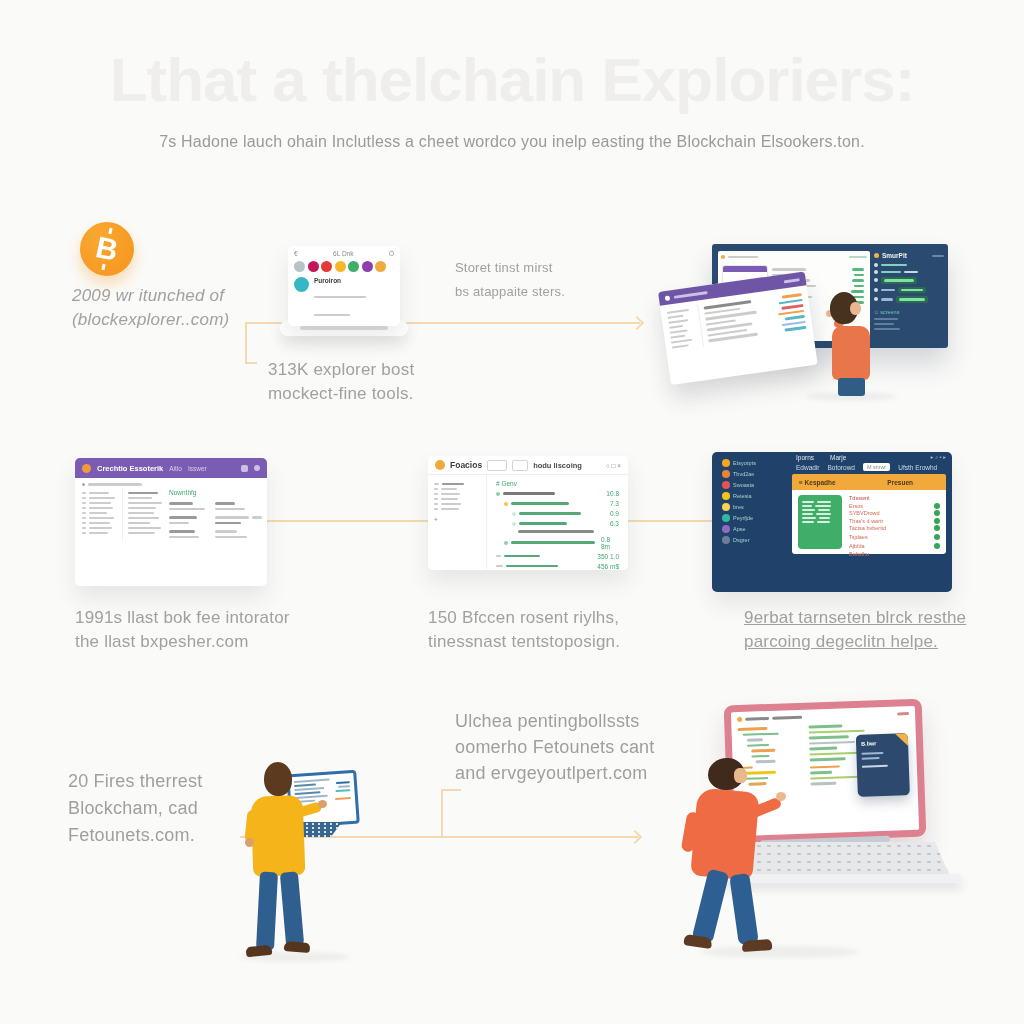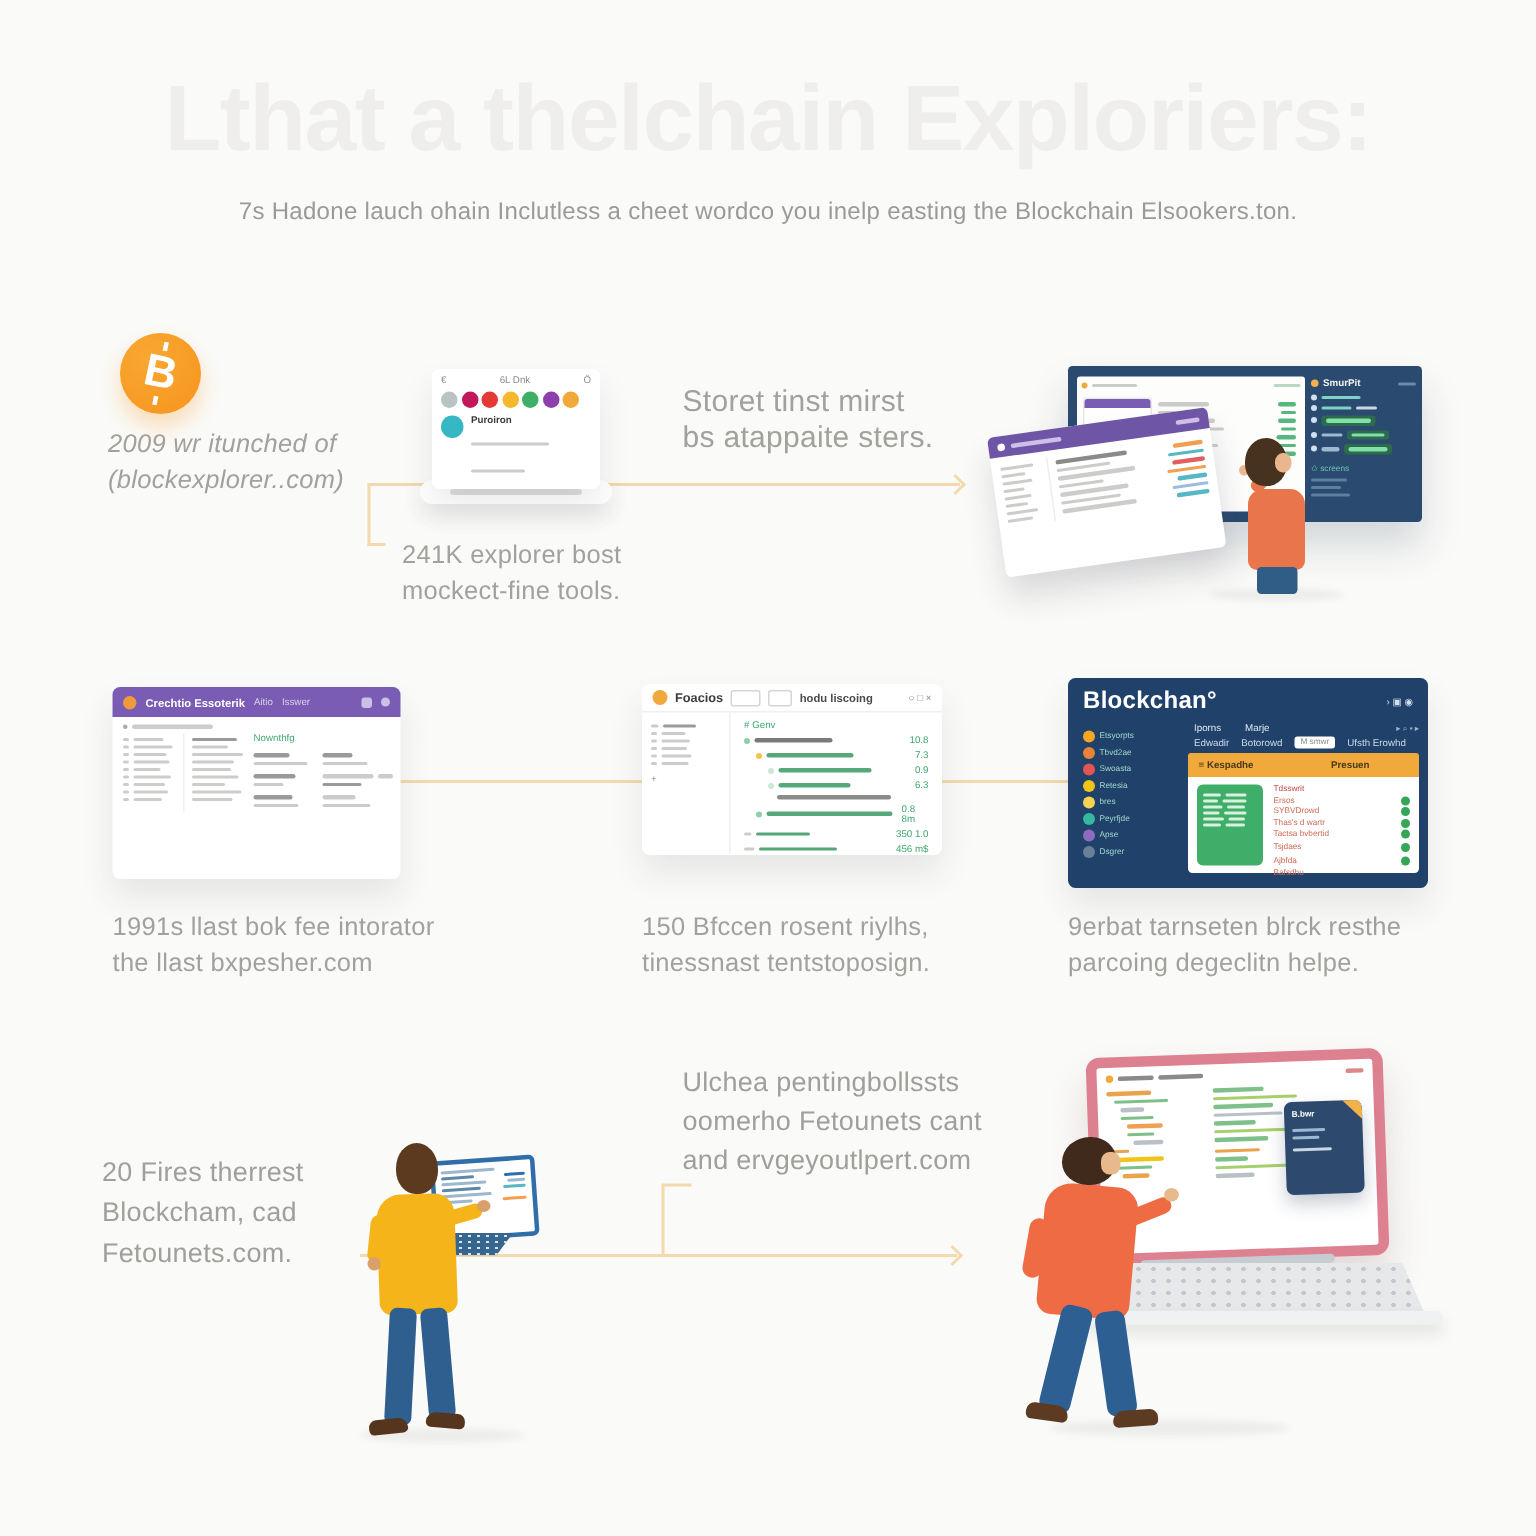--- a/index.html
+++ b/index.html
@@ -83,26 +83,26 @@
     <div class="r" style="gap:5px;margin-top:5px;align-items:flex-start;">
       <span class="dot" style="width:15px;height:15px;background:#35b8c4;"></span>
       <span>
         <span class="t6" style="display:block;font-weight:700;color:#3a3a38;">Puroiron</span>
         <span class="bar" style="width:52px;height:2px;margin-top:2px;"></span>
         <span class="bar" style="width:36px;height:2px;"></span>
       </span>
     </div>
   </div>
 
-  <div class="cap" style="left:455px;top:256px;font-size:20px;">
+  <div class="cap" style="left:455px;top:256px;font-size:13px;">
     <div>Storet tinst mirst</div>
     <div>bs atappaite sters.</div>
   </div>
   <div class="cap" style="left:268px;top:358px;">
-    <div>241K explorer bost</div>
+    <div>313K explorer bost</div>
     <div>mockect-fine tools.</div>
   </div>
 
   <div class="abs" style="left:712px;top:244px;width:236px;height:104px;background:#2b4a70;border-radius:3px;
        box-shadow:0 16px 26px rgba(40,60,90,.18);z-index:1;">
 
     <div class="abs" style="left:6px;top:7px;width:152px;height:90px;background:#fdfdfc;border-radius:2px;padding:3px;box-sizing:border-box;">
       <div class="r" style="margin:1px 0 3px 0;">
           <span class="dot" style="width:4px;height:4px;background:#f2a93b;"></span>
         <span class="bar" style="width:30px;height:2.5px;"></span>
@@ -505,25 +505,20 @@
             <span class="bar" style="width:7px;height:2.5px;"></span>
             <span class="bar" style="width:52px;height:2.5px;background:#57a878;"></span>
             <span class="grow"></span>
             <span class="t6" style="color:#3da86e;">456   m$</span>
           </div>
       </div>
     </div>
   </div>
 
   <div class="card" style="left:712px;top:452px;width:240px;height:140px;background:#20426a;">
-    <div style="display:flex;align-items:center;padding:7px 10px 3px 10px;">
-      <span style="font-size:16px;font-weight:800;color:#fff;letter-spacing:.2px;">Blockchan°</span>
-      <span class="grow"></span>
-      <span class="t6" style="color:#cfe0f0;">›  ▣  ◉</span>
-    </div>
     <div style="display:flex;padding:2px 6px 6px 6px;">
       <div style="width:66px;padding:2px 4px 0 4px;">
         <div class="r">
             <span class="dot" style="width:8px;height:8px;background:#f5a623;"></span>
             <span class="t5" style="color:#9fd8cc;">Etsyorpts</span>
           </div>
         <div class="r">
             <span class="dot" style="width:8px;height:8px;background:#e8833a;"></span>
             <span class="t5" style="color:#9fd8cc;">Tbvd2ae</span>
           </div>
@@ -639,21 +634,21 @@
   </div>
 
   <div class="cap" style="left:75px;top:606px;">
     <div>1991s llast bok fee intorator</div>
     <div>the llast bxpesher.com</div>
   </div>
   <div class="cap" style="left:428px;top:606px;">
     <div>150 Bfccen rosent riylhs,</div>
     <div>tinessnast tentstoposign.</div>
   </div>
-  <div class="cap" style="left:712px;top:606px;">
+  <div class="cap" style="left:744px;top:606px;text-decoration:underline;">
     <div>9erbat tarnseten blrck resthe</div>
     <div>parcoing degeclitn helpe.</div>
   </div>
 
   <div class="cap3" style="left:68px;top:768px;">
     <div>20 Fires therrest</div>
     <div>Blockcham, cad</div>
     <div>Fetounets.com.</div>
   </div>
   <div class="cap3" style="left:455px;top:708px;line-height:26px;">

